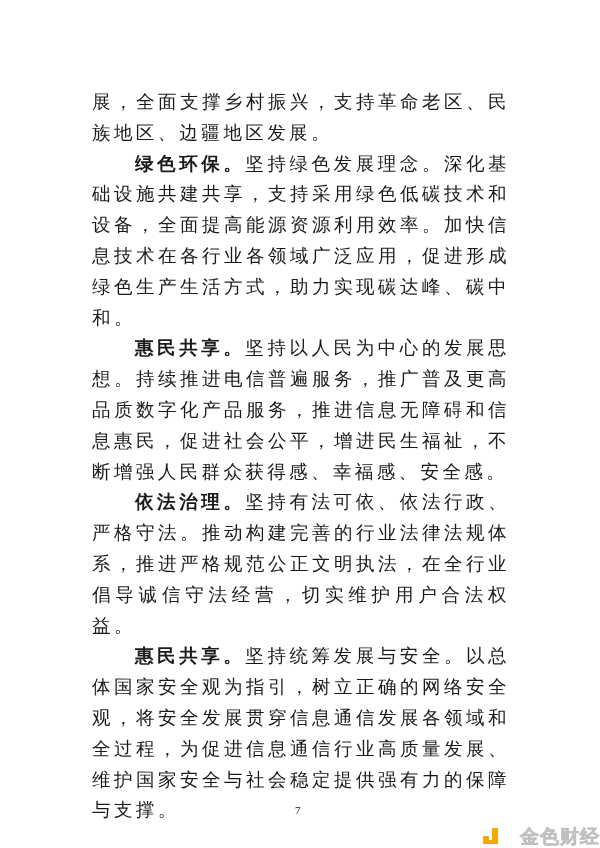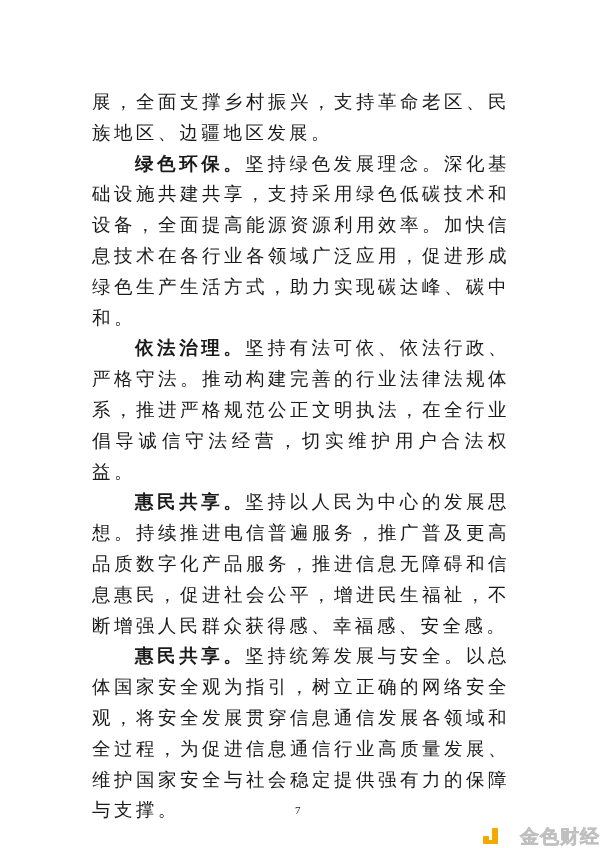--- a/index.html
+++ b/index.html
@@ -102,25 +102,25 @@
     <p class="para">
       <span>展，全面支撑乡村振兴，支持革命老区、民族地区、边疆地区发展。</span>
     </p>
 
     <p class="para indent">
       <span class="lead">绿色环保。</span><span>坚持绿色发展理念。深化基础设施共建共享，支持采用绿色低碳技术和设备，全面提高能源资源利用效率。加快信息技术在各行业各领域广泛应用，促进形成绿色生产生活方式，助力实现碳达峰、碳中和。</span>
     </p>
 
 
     <p class="para indent">
-      <span class="lead">依法治理。</span><span>坚持有法可依、依法行政、严格守法。推动构建完善的行业法律法规体系，推进严格规范公正文明执法，在全行业倡导诚信守法经营，切实维护用户合法权益。</span>
+      <span class="lead">惠民共享。</span><span>坚持以人民为中心的发展思想。持续推进电信普遍服务，推广普及更高品质数字化产品服务，推进信息无障碍和信息惠民，促进社会公平，增进民生福祉，不断增强人民群众获得感、幸福感、安全感。</span>
     </p>
 
     <p class="para indent">
-      <span class="lead">惠民共享。</span><span>坚持以人民为中心的发展思想。持续推进电信普遍服务，推广普及更高品质数字化产品服务，推进信息无障碍和信息惠民，促进社会公平，增进民生福祉，不断增强人民群众获得感、幸福感、安全感。</span>
+      <span class="lead">依法治理。</span><span>坚持有法可依、依法行政、严格守法。推动构建完善的行业法律法规体系，推进严格规范公正文明执法，在全行业倡导诚信守法经营，切实维护用户合法权益。</span>
     </p>
 
     <p class="para indent">
       <span class="lead">惠民共享。</span><span>坚持统筹发展与安全。以总体国家安全观为指引，树立正确的网络安全观，将安全发展贯穿信息通信发展各领域和全过程，为促进信息通信行业高质量发展、维护国家安全与社会稳定提供强有力的保障与支撑。</span>
     </p>
 
   </div>
 
   <div class="page-number">7</div>
 

